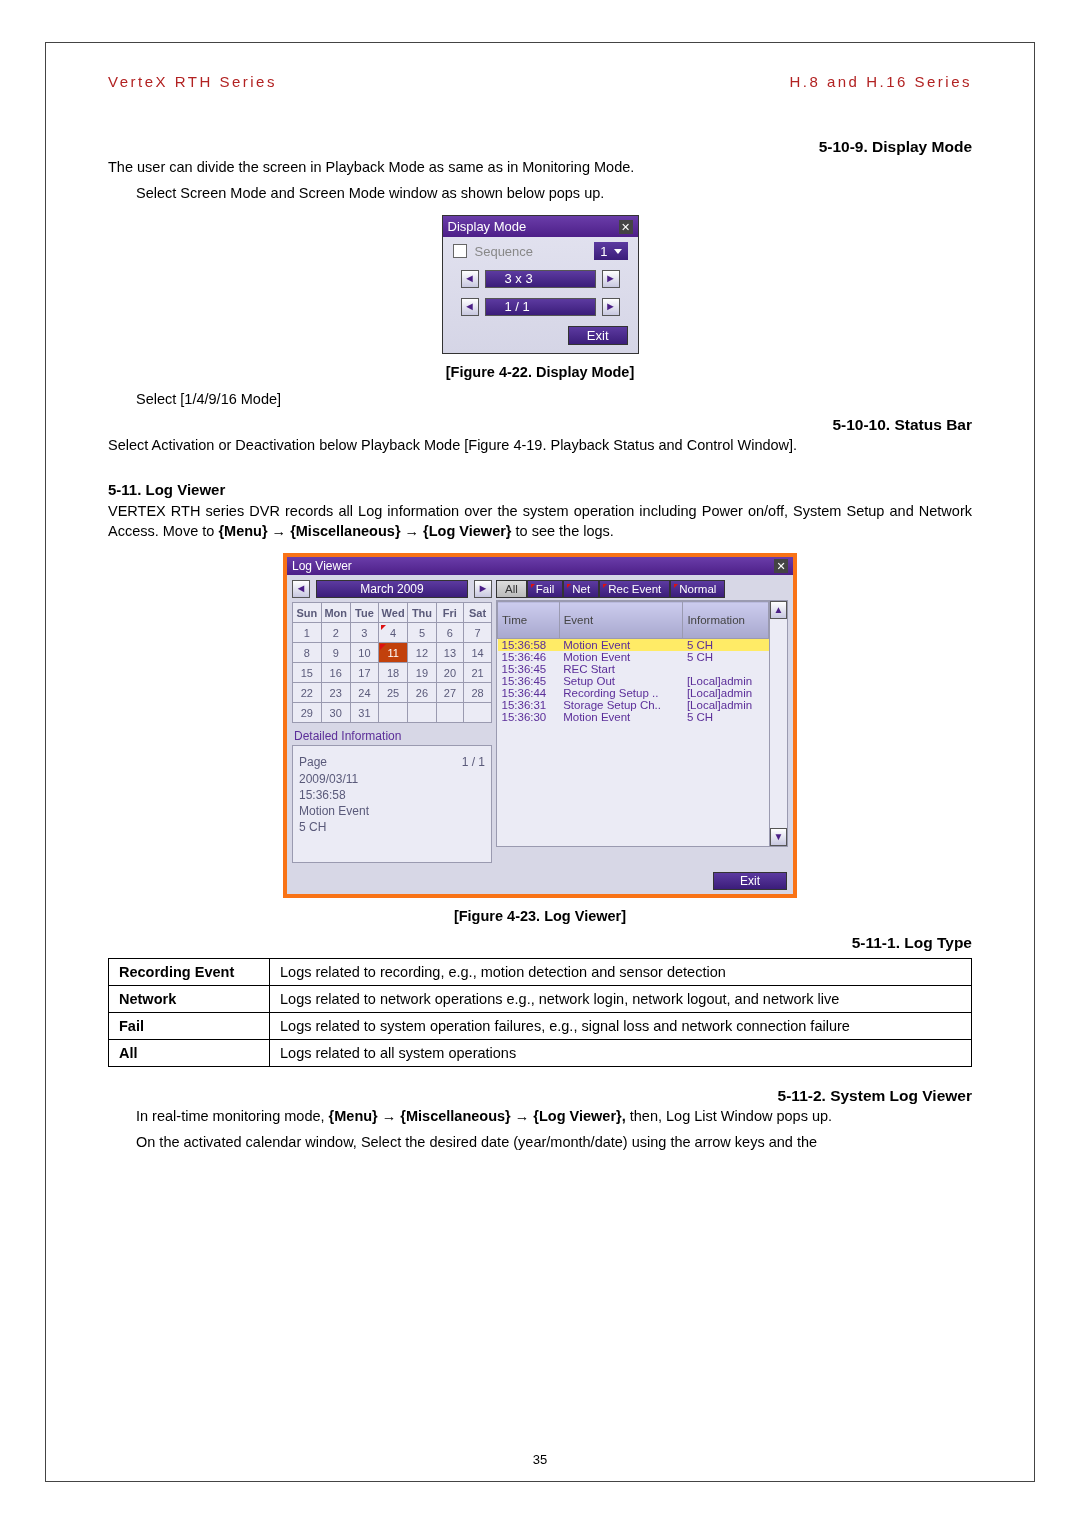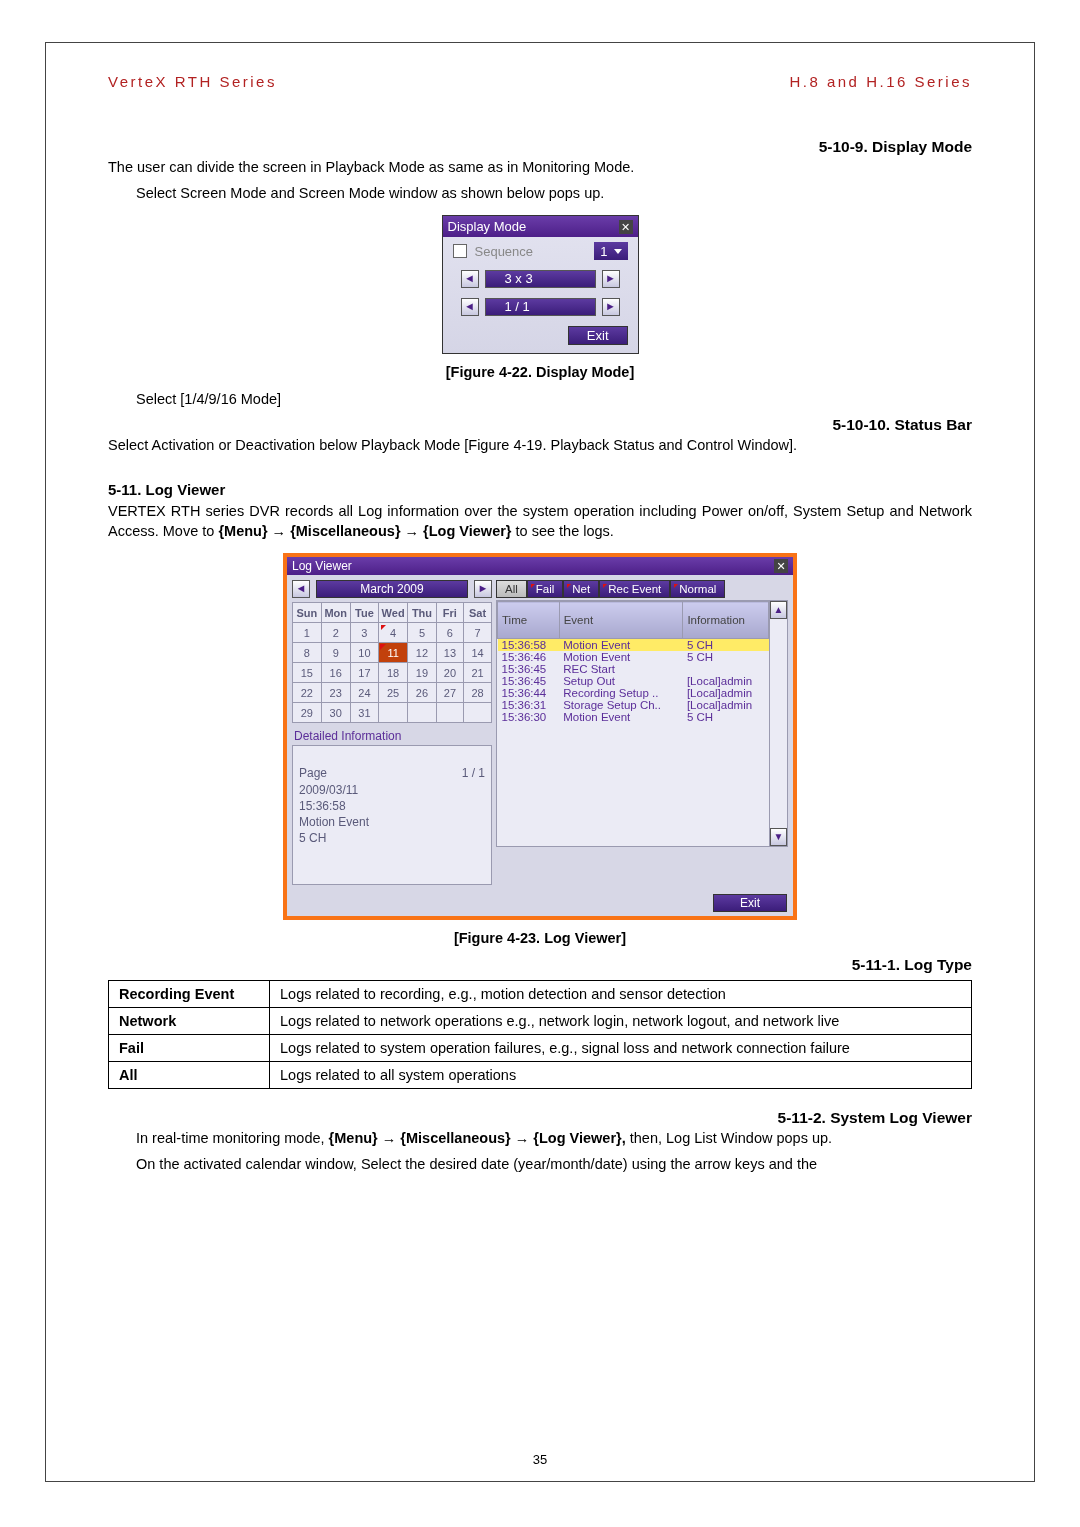--- a/index.html
+++ b/index.html
@@ -196,21 +196,21 @@
   .cal td.marked { position:relative; }
   .cal td.marked::after {
     content:""; position:absolute; left:2px; top:2px;
     width:0;height:0;
     border-top:5px solid #d11;
     border-right:5px solid transparent;
   }
   .lv-detail-title { color:#5b2e99; margin:6px 0 2px 2px;}
   .lv-detail-box {
     border:1px solid #9a9ab0; background:#ebebf5;
-    padding:19px 6px; color:#5a5a7a; line-height:1.35;
+    padding:8px 6px; color:#5a5a7a; line-height:1.35;
     height: 100px;
   }
   .lv-page-row { display:flex; justify-content:space-between;}
   .lv-tabs { display:flex; gap:0; margin-bottom:2px;}
   .lv-tab {
     padding:2px 8px;
     background: linear-gradient(#5c3aa0,#3b1d7a);
     color:#fff; border:1px solid #333;
     font-size:11.5px;
     position:relative;

